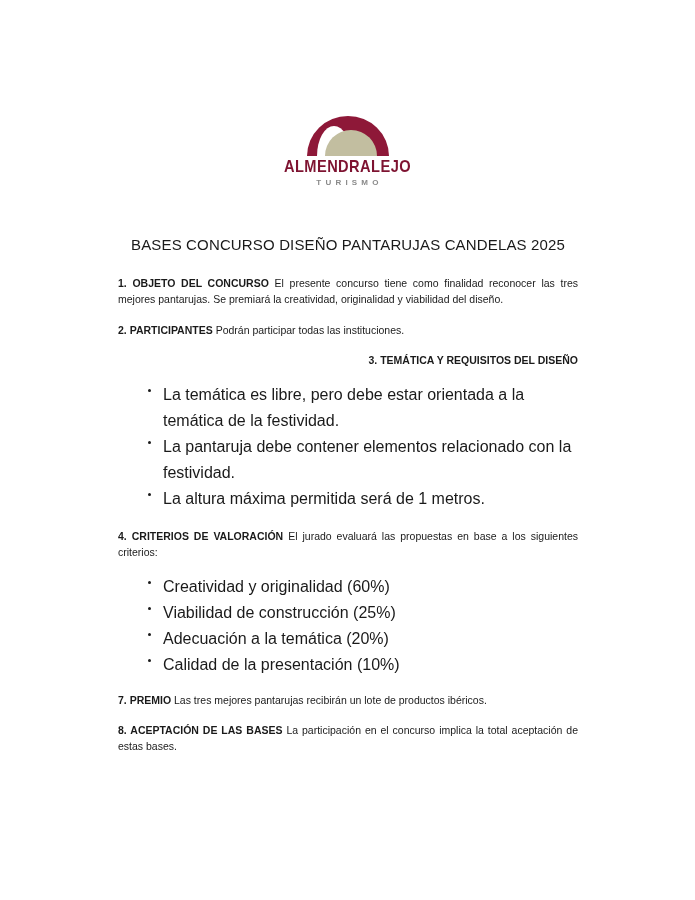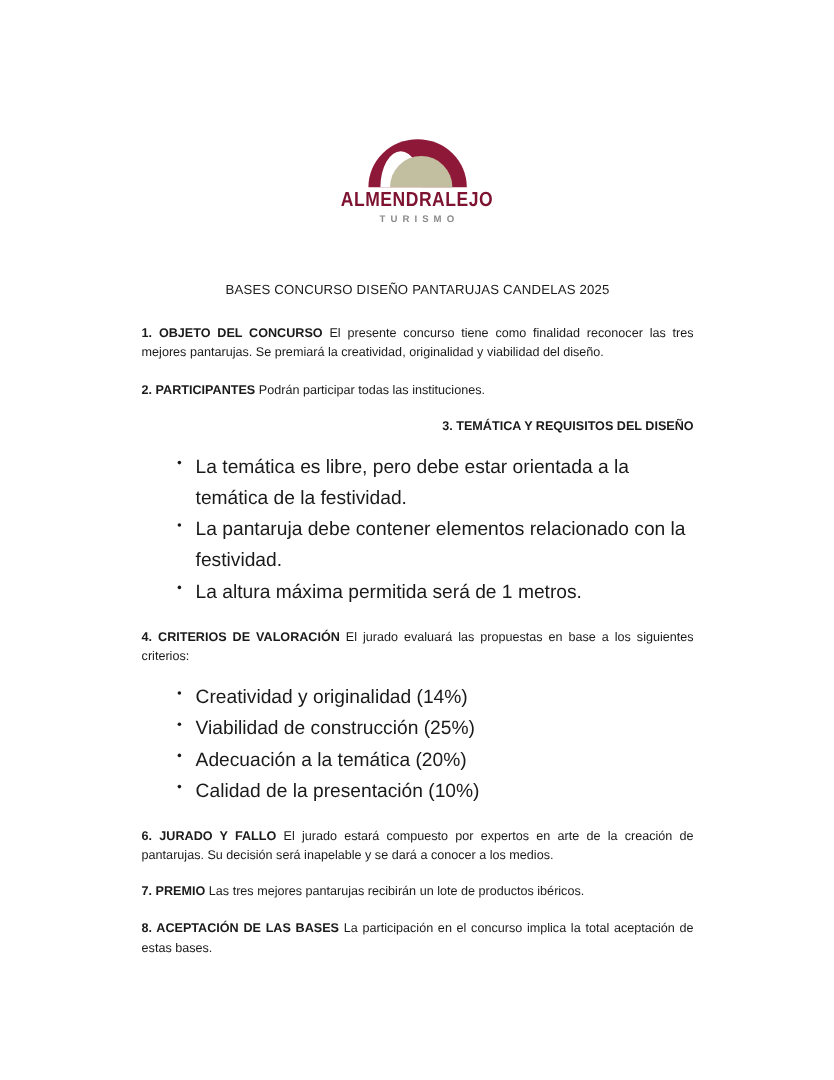--- a/index.html
+++ b/index.html
@@ -81,21 +81,21 @@
 
   
   .doc {
     position: absolute;
     top: 236px;
     left: 118px;
     width: 460px;
   }
   .doc-title {
     text-align: center;
-    font-size: 11px;
+    font-size: 15px;
     letter-spacing: 0.15px;
     color: #1a1a1a;
     margin-bottom: 22px;
   }
   .para {
     font-size: 10.5px;
     line-height: 1.55;
     text-align: justify;
     margin: 0 0 14px 0;
     color: #1a1a1a;
@@ -165,29 +165,26 @@
     <li>La temática es libre, pero debe estar orientada a la temática de la festividad.</li>
     <li>La pantaruja debe contener elementos relacionado con la festividad.</li>
     <li>La altura máxima permitida será de 1 metros.</li>
   </ul>
 
   <p class="para gap-after-list">
     <span class="lead">4. CRITERIOS DE VALORACIÓN</span><span> El jurado evaluará las propuestas en base a los siguientes criterios:</span>
   </p>
 
   <ul class="bullets gap-before-list">
-    <li>Creatividad y originalidad (14%)</li>
+    <li>Creatividad y originalidad (60%)</li>
     <li>Viabilidad de construcción (25%)</li>
     <li>Adecuación a la temática  (20%)</li>
     <li>Calidad de la presentación (10%)</li>
   </ul>
 
-  <p class="para gap-after-list">
-    <span class="lead">6. JURADO Y FALLO</span><span> El jurado estará compuesto por expertos en arte de la creación de pantarujas. Su decisión será inapelable y se dará a conocer a los medios.</span>
-  </p>
 
   <p class="para">
     <span class="lead">7. PREMIO</span><span> Las tres mejores pantarujas recibirán un lote de productos ibéricos.</span>
   </p>
 
   <p class="para">
     <span class="lead">8. ACEPTACIÓN DE LAS BASES</span><span> La participación en el concurso implica la total aceptación de estas bases.</span>
   </p>
 
 </div>

